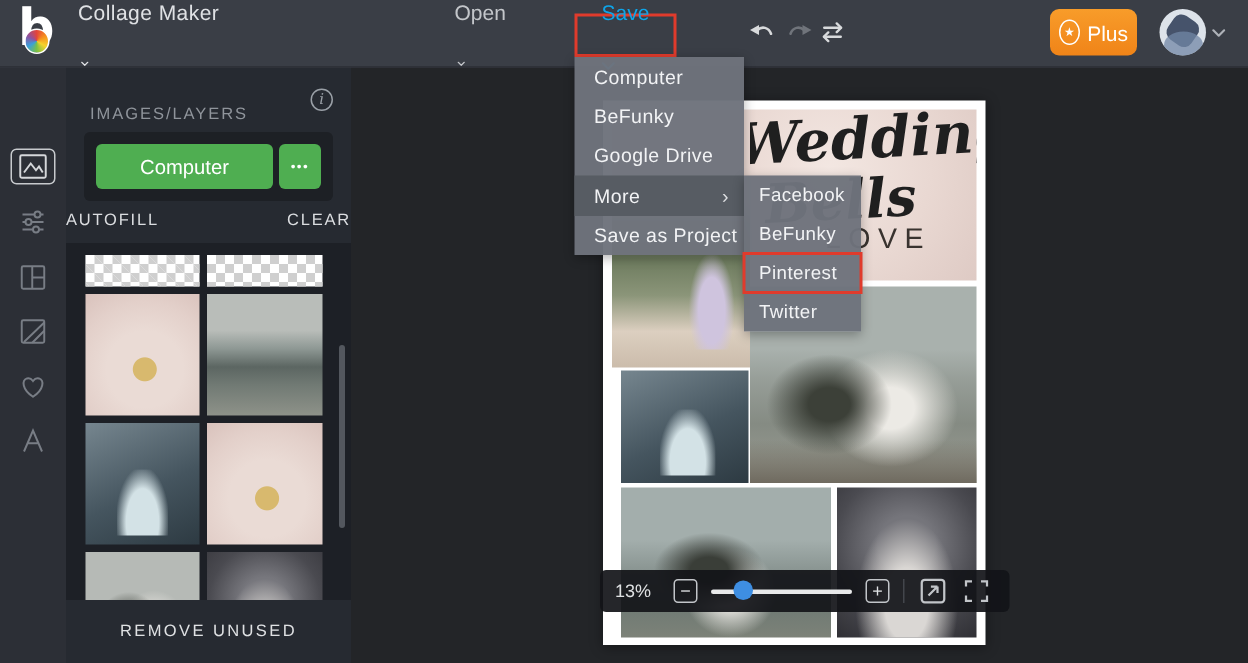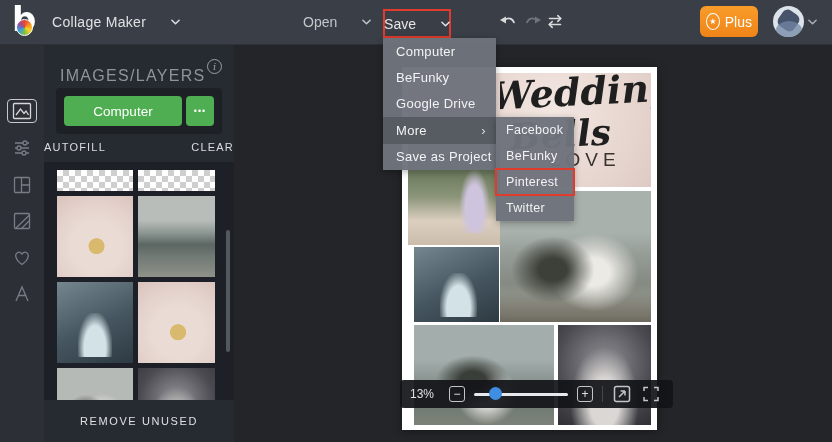--- a/index.html
+++ b/index.html
@@ -7,27 +7,27 @@
     font-family:"Liberation Sans",sans-serif;background:#232528;user-select:none;}
 
   
   .topbar{position:absolute;left:0;top:0;width:832px;height:44px;background:#3a3e46;
     border-bottom:1px solid #2e3138;z-index:30;}
   .logo{position:absolute;left:10px;top:5px;width:32px;height:34px;cursor:pointer;}
   .logo-b{position:absolute;left:2px;top:-6px;font-family:"DejaVu Sans",sans-serif;
     font-weight:bold;font-size:34px;color:#fff;}
   .logo-wheel{position:absolute;left:6px;top:14px;width:15px;height:15px;border-radius:50%;
     border:1.5px solid #fff;background:conic-gradient(#e4443a,#f6921e,#f5d32c,#7ac143,#3aa0db,#8e52a1,#e4443a);}
-  .tb-btn{position:absolute;top:0;height:44px;display:flex;align-items:center;gap:25px;
-    background:none;border:none;color:#dfe1e4;font-family:inherit;font-size:14px;cursor:pointer;padding:0;}
+  .tb-btn{position:absolute;top:0;height:44px;display:flex;gap:25px;
+    background:none;border:none;color:#dfe1e4;font-family:inherit;font-size:14px;cursor:pointer;padding:0;flex-direction:column;}
   .title-btn{left:52px;letter-spacing:.3px;}
   .open-btn{left:303px;color:#c3c6ca;}
   .save-annotation{position:absolute;left:383px;top:9px;width:64px;height:25px;
     border:2px solid #e03b2c;display:flex;align-items:center;justify-content:center;}
-  .save-btn{position:static;height:auto;color:#e5e5e5;}
+  .save-btn{position:static;height:auto;color:#0ea5e9;}
   .icon-btn{position:absolute;top:12px;width:24px;height:20px;background:none;border:none;cursor:pointer;padding:0;}
   .chev{width:9px;height:6px;}
   .chev polyline{fill:none;stroke:currentColor;stroke-width:1.6;stroke-linecap:round;stroke-linejoin:round;}
   .plus-btn{position:absolute;left:700px;top:6px;width:58px;height:31px;border:none;border-radius:6px;
     background:linear-gradient(#f89c2a,#f08418);color:#fff;font-family:inherit;font-size:14px;
     display:flex;align-items:center;justify-content:center;gap:5px;cursor:pointer;}
   .star-circ{width:15px;height:15px;border:1.4px solid #fff;border-radius:50%;
     display:flex;align-items:center;justify-content:center;font-size:8px;line-height:1;color:#fff;}
   .avatar{position:absolute;left:773px;top:6px;width:31px;height:31px;border-radius:50%;
     background:#dde3ea;overflow:hidden;cursor:pointer;border:none;padding:0;}
@@ -43,21 +43,21 @@
     justify-content:center;background:none;border:none;cursor:pointer;padding:0;color:#787d85;}
   .side-item svg{stroke:#787d85;fill:none;stroke-width:1.3;}
   .side-item.active{color:#d5d7da;}
   .side-item.active svg{stroke:#d5d7da;}
   .active-box{border:1.4px solid #c7cacd;border-radius:4px;padding:2px 4px;display:flex;}
 
   
   .panel{position:absolute;left:44px;top:44px;width:190px;height:398px;background:#262a31;z-index:20;}
   .panel-head{position:absolute;left:16px;right:12px;top:12px;height:20px;display:flex;
     align-items:center;justify-content:space-between;}
-  .panel-title{font-size:16px;letter-spacing:1.3px;color:#8f949b;margin-top:20px;}
+  .panel-title{font-size:11px;letter-spacing:1.3px;color:#8f949b;margin-top:20px;}
   .info-icon{width:15px;height:15px;border:1.3px solid #9aa0a7;border-radius:50%;color:#9aa0a7;
     font-family:"DejaVu Serif",serif;font-size:10px;font-style:italic;display:flex;align-items:center;
     justify-content:center;background:none;cursor:pointer;padding:0;}
   .tray{position:absolute;left:12px;top:44px;width:166px;height:46px;background:#1d2025;
     border-radius:4px;display:flex;align-items:center;gap:4px;padding:0 8px;box-sizing:border-box;}
   .btn-green{background:#4fae51;border:none;border-radius:4px;color:#fff;font-family:inherit;
     font-size:13.5px;height:30px;cursor:pointer;}
   .btn-computer{flex:1;}
   .btn-dots{width:28px;font-size:9px;letter-spacing:1px;padding:0;}
   .af-row{position:absolute;left:0;top:97px;width:100%;display:flex;justify-content:space-between;gap:22px;}

